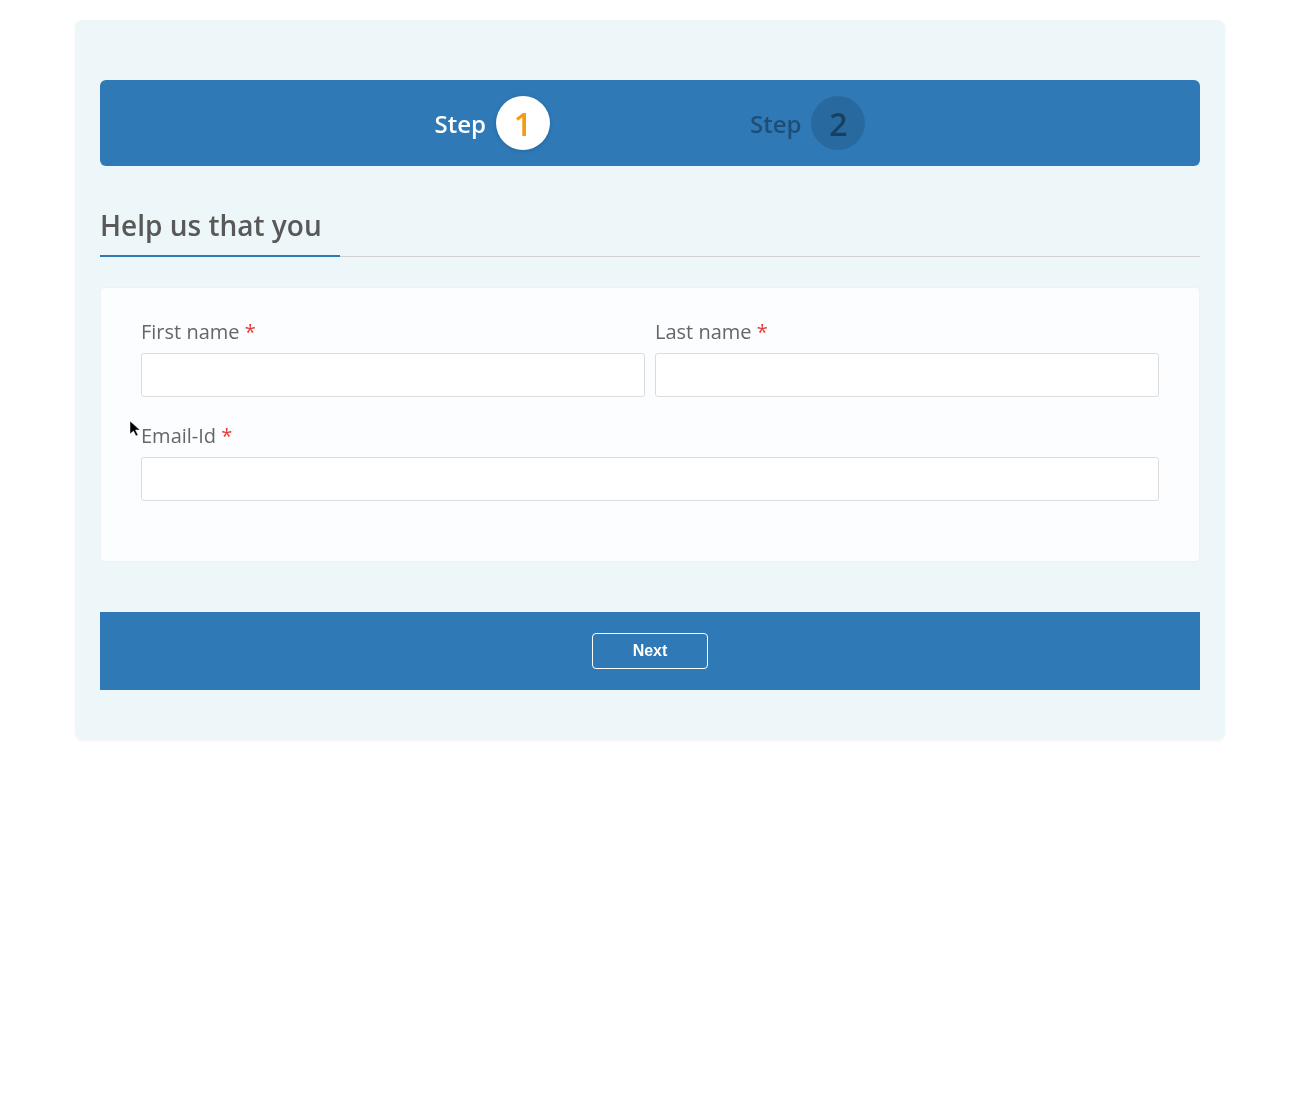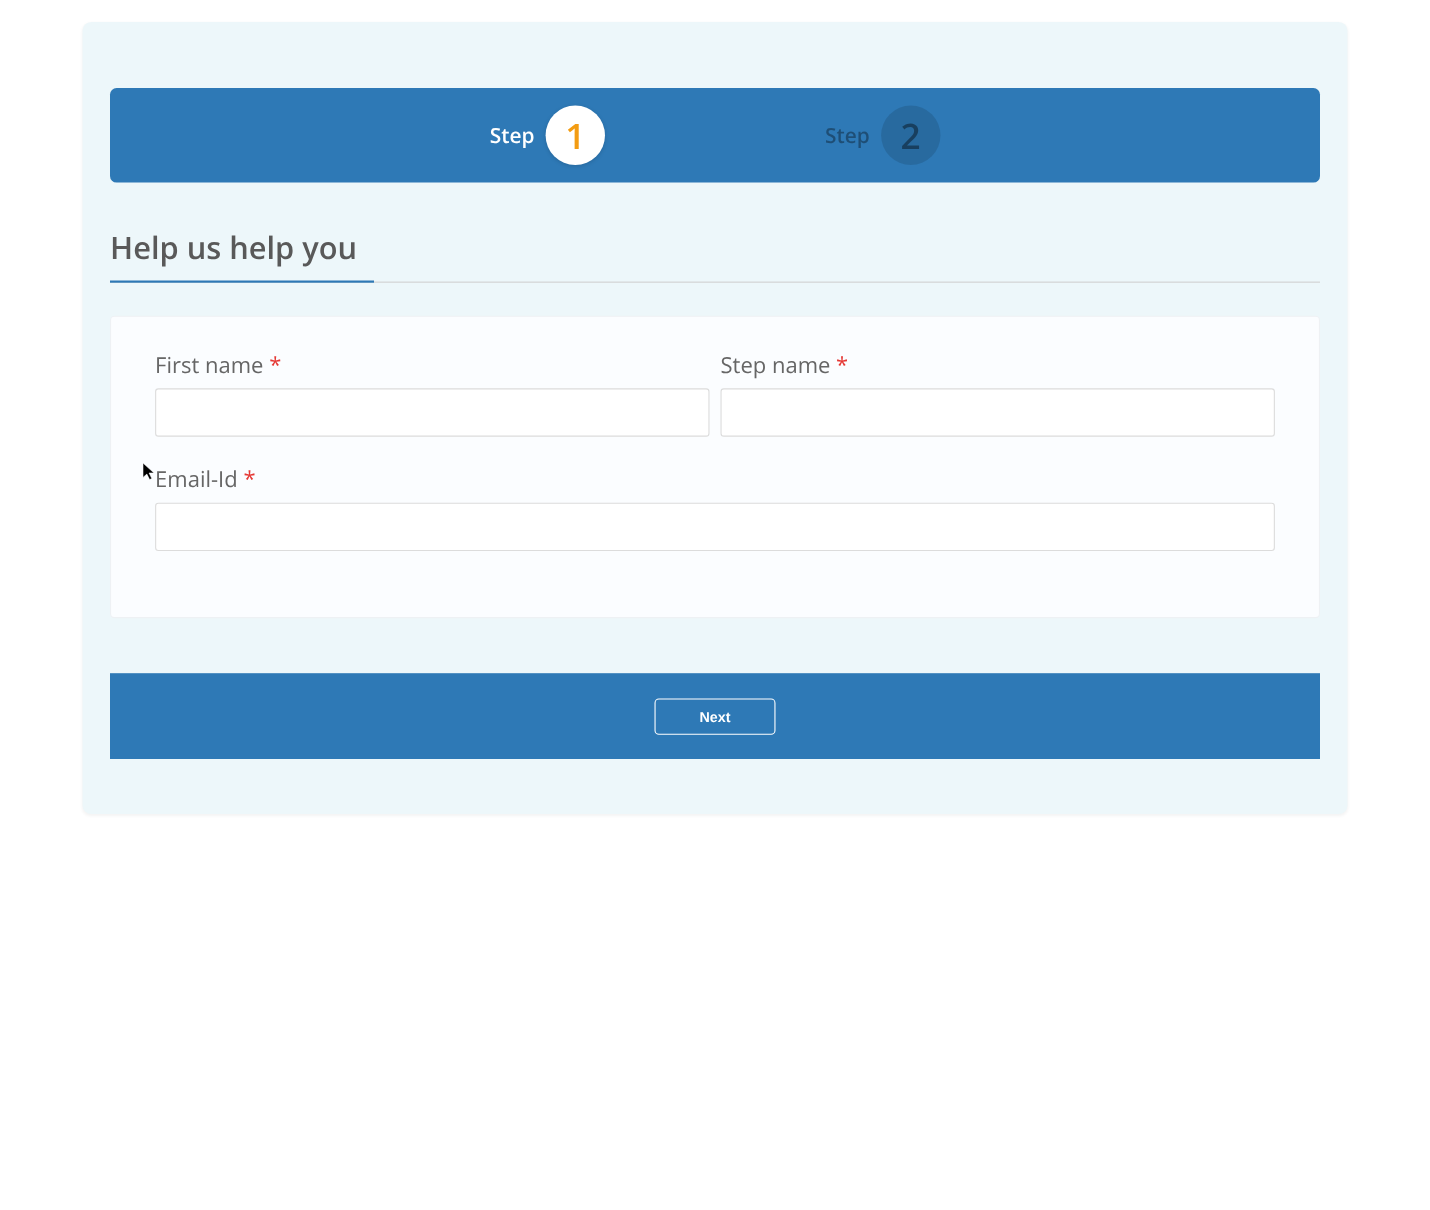--- a/index.html
+++ b/index.html
@@ -29,21 +29,21 @@
       justify-content: center;
       gap: 200px;
       margin-bottom: 40px;
     }
     .step {
       display: flex;
       align-items: center;
       gap: 10px;
     }
     .step-label {
-      font-size: 19px;
+      font-size: 24px;
       font-weight: 600;
       color: #ffffff;
     }
     .step-label.inactive {
       color: rgba(0,0,0,0.35);
     }
     .step-circle {
       width: 54px;
       height: 54px;
       border-radius: 50%;
@@ -136,21 +136,21 @@
       background: #2e79b6;
       height: 78px;
       display: flex;
       align-items: center;
       justify-content: center;
     }
     .next-button {
       background: transparent;
       border: 1px solid #ffffff;
       color: #ffffff;
-      font-size: 13px;
+      font-size: 16px;
       font-weight: 600;
       padding: 8px 40px;
       border-radius: 4px;
       cursor: pointer;
     }
     .cursor-icon {
       position: absolute;
       left: 109px;
       top: 400px;
       pointer-events: none;
@@ -173,35 +173,35 @@
       </div>
     </div>
     <div class="step">
       <span class="step-label inactive">Step</span>
       <div class="step-circle inactive">
         <span>2</span>
       </div>
     </div>
   </div>
 
-  <h2 class="section-header">Help us help you</h2>
+  <h2 class="section-header">Help us that you</h2>
   <div class="header-underline"></div>
 
   <div class="form-card">
     <div class="form-row">
       <div class="form-group">
         <label class="form-label">
           <span>First name</span>
           <span class="required">*</span>
         </label>
         <input type="text" class="form-input" value="" style="">
       </div>
       <div class="form-group">
         <label class="form-label">
-          <span>Step name</span>
+          <span>Last name</span>
           <span class="required">*</span>
         </label>
         <input type="text" class="form-input" value="" style="">
       </div>
     </div>
 
     <div class="form-row">
       <div class="form-group">
         <label class="form-label">
           <span>Email-Id</span>

